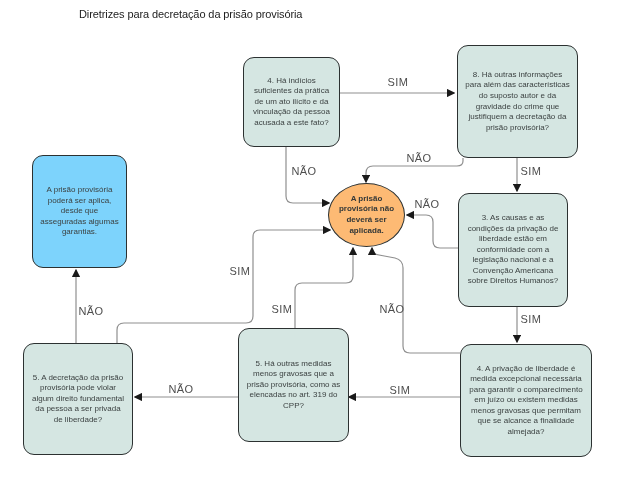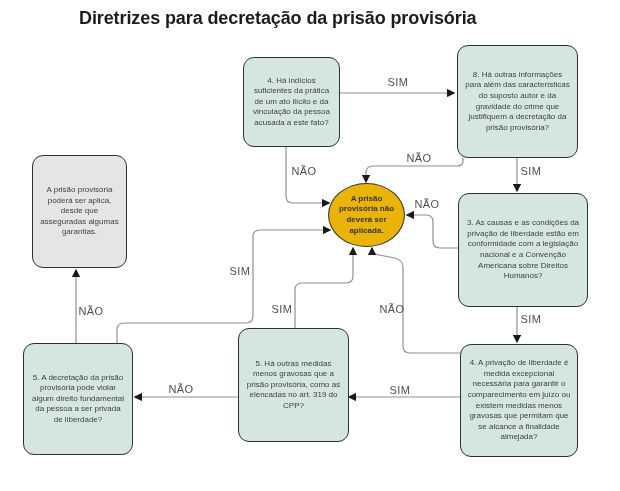--- a/index.html
+++ b/index.html
@@ -1,34 +1,34 @@
 <!DOCTYPE html>
 <html><head>
 <meta charset="utf-8">
 <style>
   html,body{margin:0;padding:0;background:#ffffff;}
   .stage{
     position:relative;width:620px;height:491px;background:#ffffff;overflow:hidden;
     font-family:"Liberation Sans", sans-serif;
   }
   .title{
-    position:absolute;left:35px;top:8px;font-size:18px;font-weight:bold;
+    position:absolute;left:35px;top:8px;font-size:11px;font-weight:normal;
     color:#1c1c1c;letter-spacing:-0.1px;padding-left:44px;
   }
   .edges{position:absolute;left:0;top:0;z-index:1;}
   .node{
     position:absolute;z-index:2;box-sizing:border-box;
     background:#d5e6e2;border:1.6px solid #2c3131;border-radius:11px;
     display:flex;align-items:center;justify-content:center;
     color:#3c4242;font-size:8px;line-height:1.32;text-align:center;
     padding:5px 6px;
   }
-  .node.pink{background:#e5e5e5;text-align:center;}
+  .node.pink{background:#7dd3fc;text-align:center;}
   .node.ellipse{
-    background:#eab308;border-radius:50%;font-weight:bold;color:#333838;
+    background:#fdba74;border-radius:50%;font-weight:bold;color:#333838;
     padding:4px 8px;
   }
   .edge-label{
     position:absolute;z-index:3;transform:translate(-50%,-50%);
     font-size:11px;color:#4e4e4e;letter-spacing:0.4px;white-space:nowrap;
   }
 </style>
 </head>
 <body>
 
@@ -59,25 +59,25 @@
   </svg>
 
   <div class="node" style="left:243px;top:57px;width:97px;height:90px;">
     <span>4. Há indícios suficientes da prática de um ato ilícito e da vinculação da pessoa acusada a este fato?</span>
   </div>
 
   <div class="node" style="left:457px;top:45px;width:121px;height:113px;">
     <span>8. Há outras informações para além das características do suposto autor e da gravidade do crime que justifiquem a decretação da prisão provisória?</span>
   </div>
 
-  <div class="node" style="left:458px;top:193px;width:130px;height:114px;">
+  <div class="node" style="left:458px;top:193px;width:110px;height:114px;">
     <span>3. As causas e as condições da privação de liberdade estão em conformidade com a legislação nacional e a Convenção Americana sobre Direitos Humanos?</span>
   </div>
 
-  <div class="node" style="left:460px;top:344px;width:118px;height:113px;">
+  <div class="node" style="left:460px;top:344px;width:132px;height:113px;">
     <span>4. A privação de liberdade é medida excepcional necessária para garantir o comparecimento em juízo ou existem medidas menos gravosas que permitam que se alcance a finalidade almejada?</span>
   </div>
 
   <div class="node" style="left:238px;top:328px;width:111px;height:114px;">
     <span>5. Há outras medidas menos gravosas que a prisão provisória, como as elencadas no art. 319 do CPP?</span>
   </div>
 
   <div class="node" style="left:23px;top:343px;width:110px;height:112px;">
     <span>5. A decretação da prisão provisória pode violar algum direito fundamental da pessoa a ser privada de liberdade?</span>
   </div>

